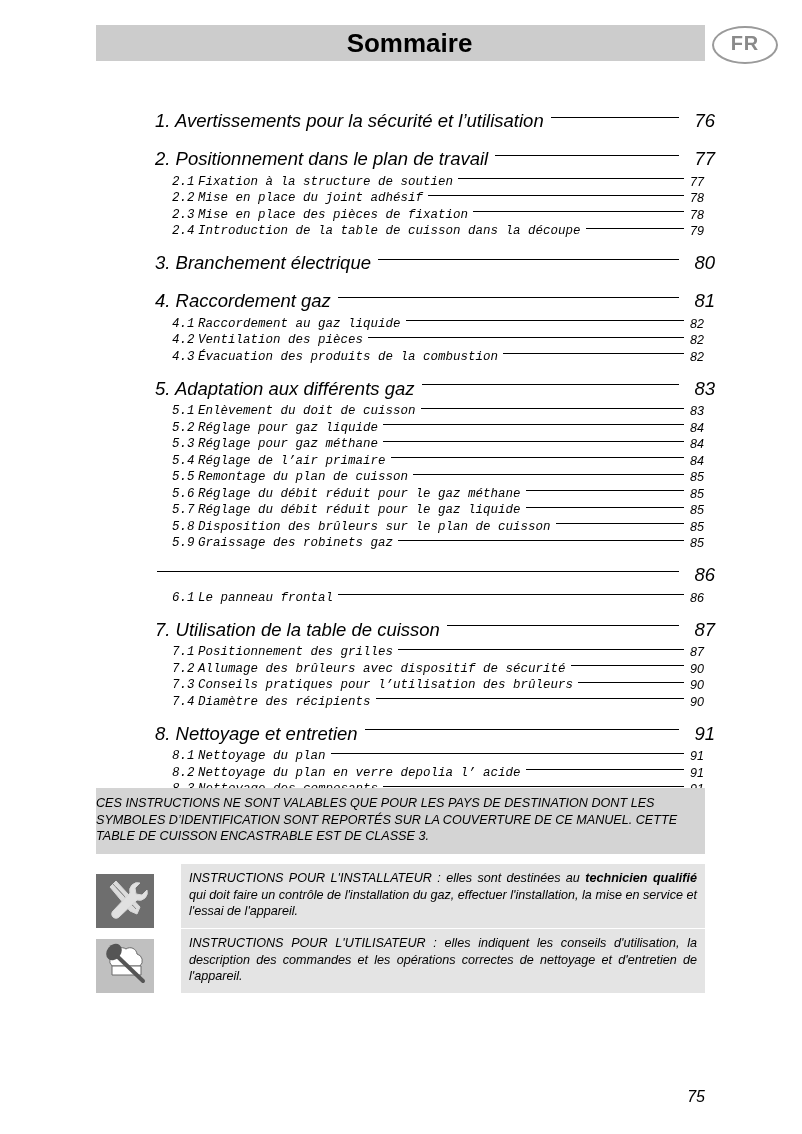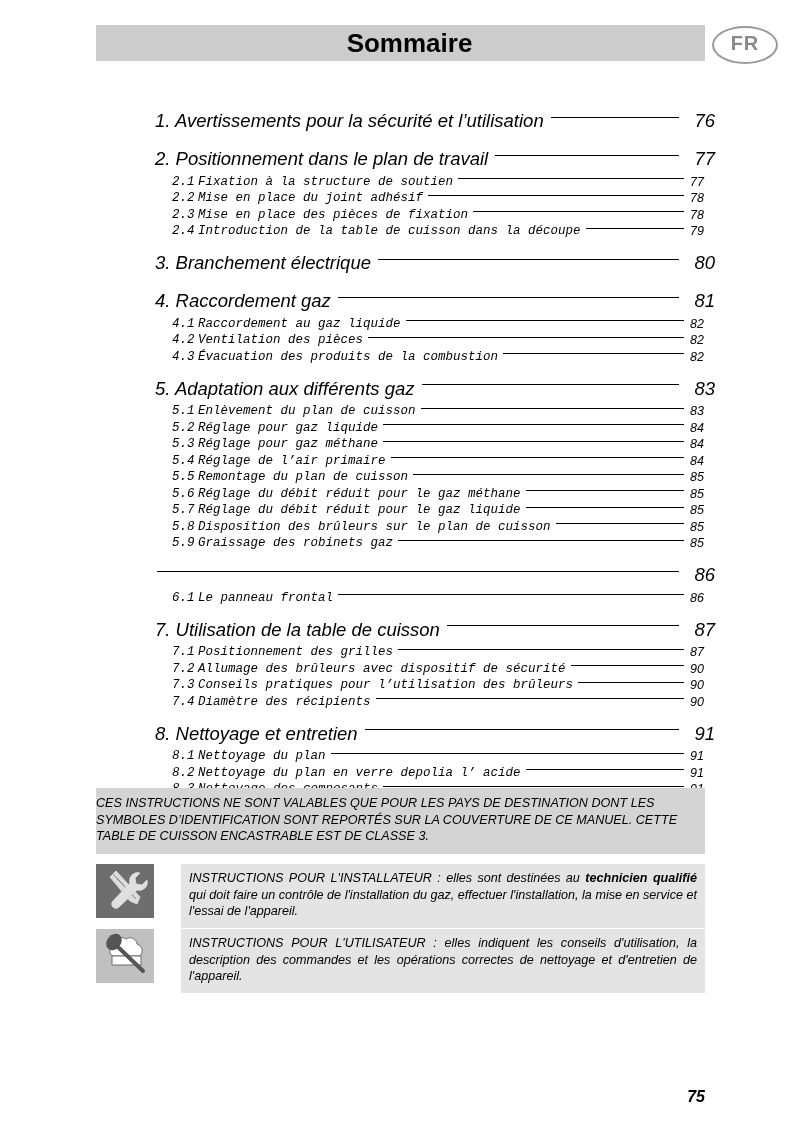--- a/index.html
+++ b/index.html
@@ -112,21 +112,21 @@
     font-style: italic;
     font-size: 12.6px;
     line-height: 16.5px;
   }
 
   .info-block {
     position: absolute;
     left: 96px;
     width: 609px;
     display: flex;
-    align-items: flex-start;
+    align-items: flex-end;
   }
   .info-block.installer { top: 864px; }
   .info-block.user      { top: 929px; }
 
   .info-icon {
     flex: 0 0 auto;
     width: 58px; height: 54px;
     margin-right: 27px;
     position: relative;
     overflow: hidden;
@@ -148,21 +148,20 @@
   .info-text b { font-weight: bold; font-style: italic; }
 
   
   .page-number {
     position: absolute;
     left: 0; top: 1088px;
     width: 705px;
     text-align: right;
     font-style: italic;
     font-size: 16px;
-    font-weight: bold;
   }
 
   svg { display: block; }
 </style>
 </head>
 <body>
 
 <div class="header-row">
   <div class="header-bar"></div>
   <div class="header-title">Sommaire</div>
@@ -233,21 +232,21 @@
         <span class="page">82</span>
       </div>
     </div>
     <div class="group">
       <div class="toc-entry level1">
         <span class="label">5. Adaptation aux différents gaz</span>
         <span class="dots"></span>
         <span class="page">83</span>
       </div>
       <div class="toc-entry level2">
-        <span class="label"><span class="num">5.1</span><span>Enlèvement du plan de cuisson</span></span>
+        <span class="label"><span class="num">5.1</span><span>Enlèvement du doit de cuisson</span></span>
         <span class="dots"></span>
         <span class="page">83</span>
       </div>
       <div class="toc-entry level2">
         <span class="label"><span class="num">5.2</span><span>Réglage pour gaz liquide</span></span>
         <span class="dots"></span>
         <span class="page">84</span>
       </div>
       <div class="toc-entry level2">
         <span class="label"><span class="num">5.3</span><span>Réglage pour gaz méthane</span></span>

